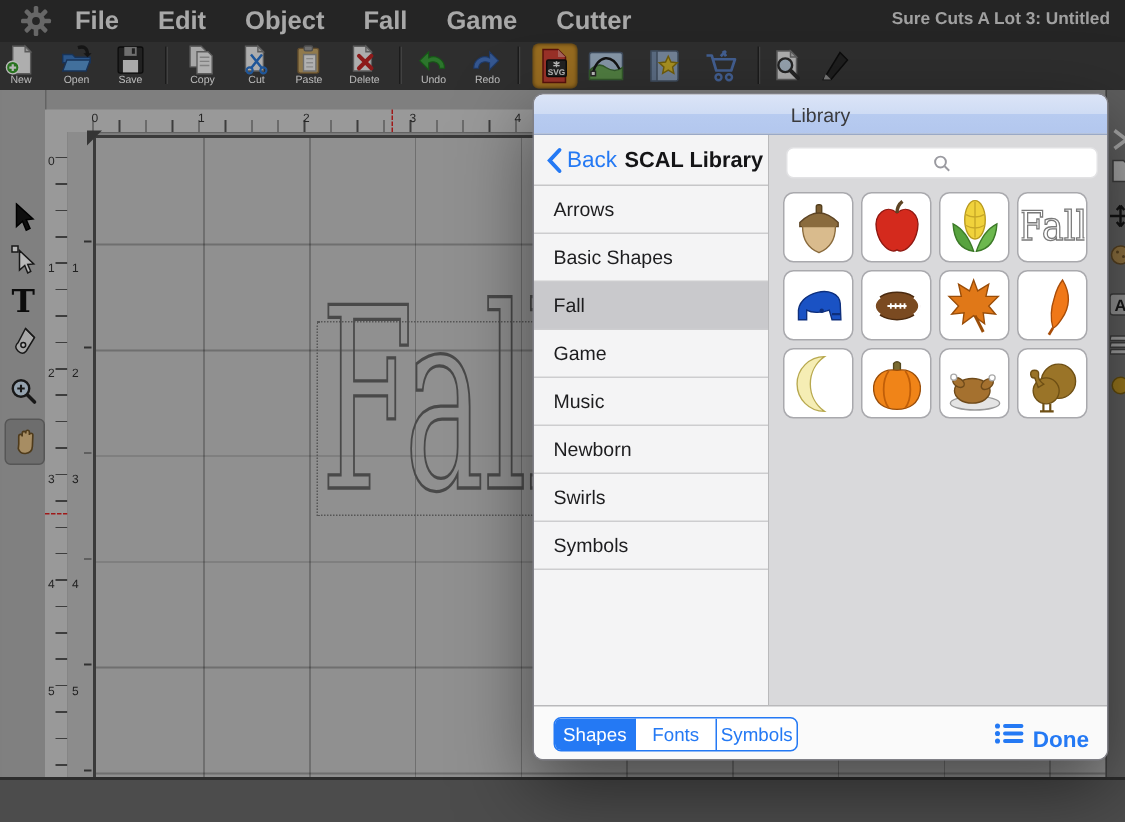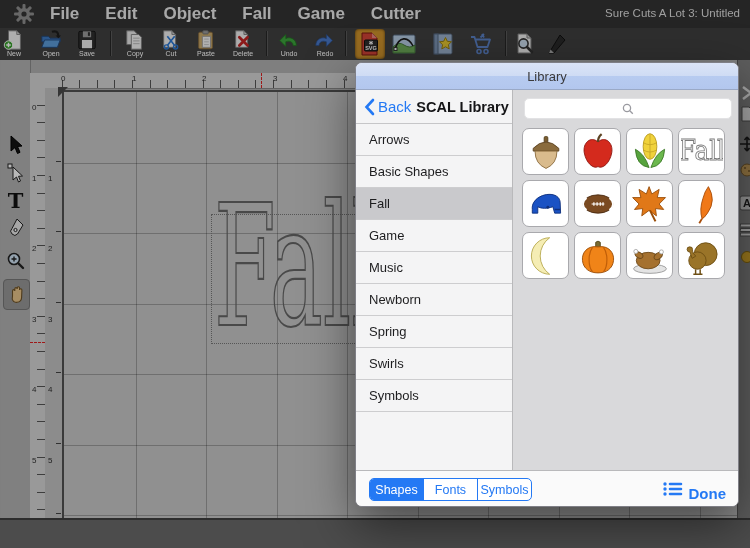--- a/index.html
+++ b/index.html
@@ -5,21 +5,21 @@
   html,body{margin:0;padding:0;background:#000;}
   #screen{position:relative;width:750px;height:548px;overflow:hidden;background:#2b2b2b;
           font-family:"Liberation Sans",sans-serif;-webkit-font-smoothing:antialiased;}
   
   #app{position:absolute;inset:0;filter:brightness(0.72);}
   
   .menubar{position:absolute;left:0;top:0;width:750px;height:28px;background:#333;
            display:flex;align-items:center;}
   .menubar .menu{color:#eaeaea;font-size:17px;font-weight:bold;margin-right:26px;cursor:default;}
   .gear{width:24px;height:24px;margin:0 14px 0 12px;}
-  .apptitle{position:absolute;right:10px;top:7px;color:#dedede;font-size:11.5px;}
+  .apptitle{position:absolute;right:10px;top:7px;color:#dedede;font-size:11.5px;font-weight:bold;}
   
   .toolbar{position:absolute;left:0;top:28px;width:750px;height:32px;background:#404040;border-bottom:1px solid #2a2a2a;}
   .tbtn{position:absolute;top:1px;width:26px;height:30px;text-align:center;}
   .tbtn svg{display:block;margin:0 auto;}
   .tlabel{display:block;font-size:7px;color:#fff;line-height:7px;margin-top:-1px;}
   .tsep{position:absolute;top:3px;width:1px;height:25px;background:#262626;border-right:1px solid #5a5a5a;}
   .sqbtn{position:absolute;top:1px;width:30px;height:30px;border-radius:4px;display:flex;align-items:center;justify-content:center;}
   .sqbtn.active{background:#d2952c;box-shadow:inset 0 0 3px rgba(0,0,0,.6);}
   
   .canvasarea{position:absolute;left:0;top:60px;width:750px;height:458px;background:#b0b0b0;overflow:hidden;}
@@ -361,21 +361,20 @@
             </svg>
           <span class="backlabel">Back</span>
           <span class="paneltitle">SCAL Library</span>
         </div>
         <div class="cat">Arrows</div>
         <div class="cat">Basic Shapes</div>
         <div class="cat selected">Fall</div>
         <div class="cat">Game</div>
         <div class="cat">Music</div>
         <div class="cat">Newborn</div>
-        <div class="cat">Spring</div>
         <div class="cat">Swirls</div>
         <div class="cat">Symbols</div>
       </div>
 
       <div class="rightpane">
         <div class="searchfield">
           <svg width="12" height="12" viewBox="0 0 12 12">
             <circle cx="5" cy="5" r="3.6" fill="none" stroke="#9a9aa0" stroke-width="1.3"></circle>
             <path d="M7.8 7.8 l3 3" stroke="#9a9aa0" stroke-width="1.3"></path>
             </svg>

